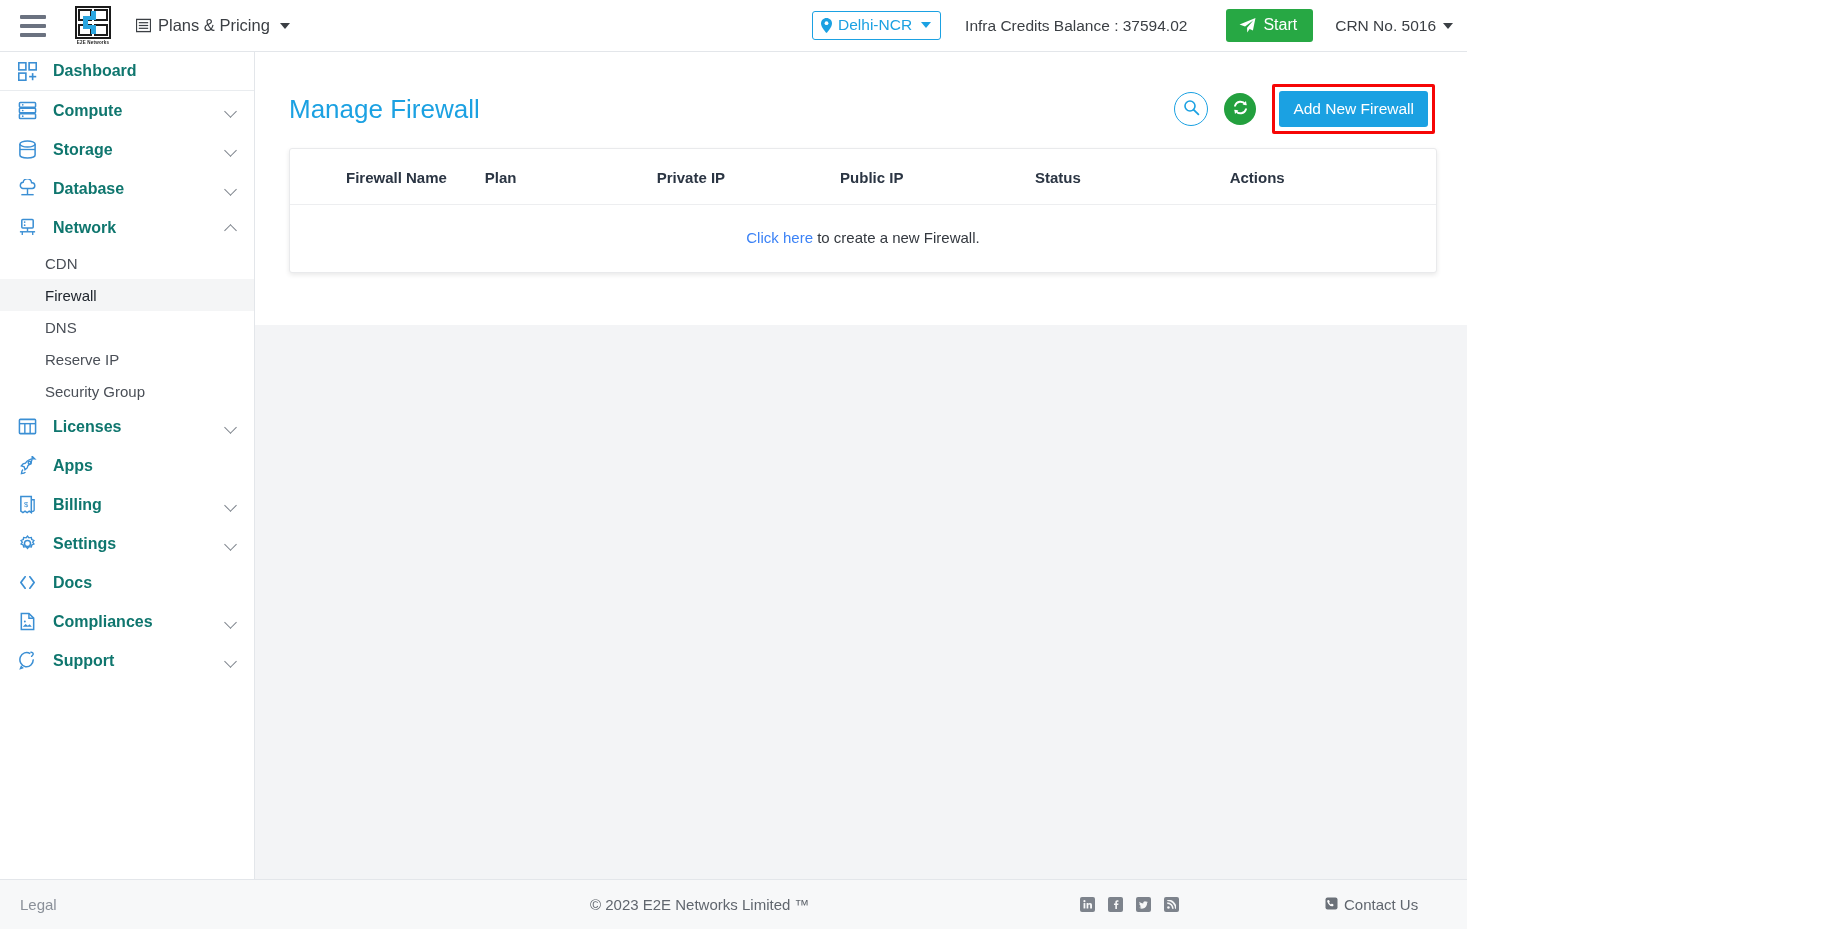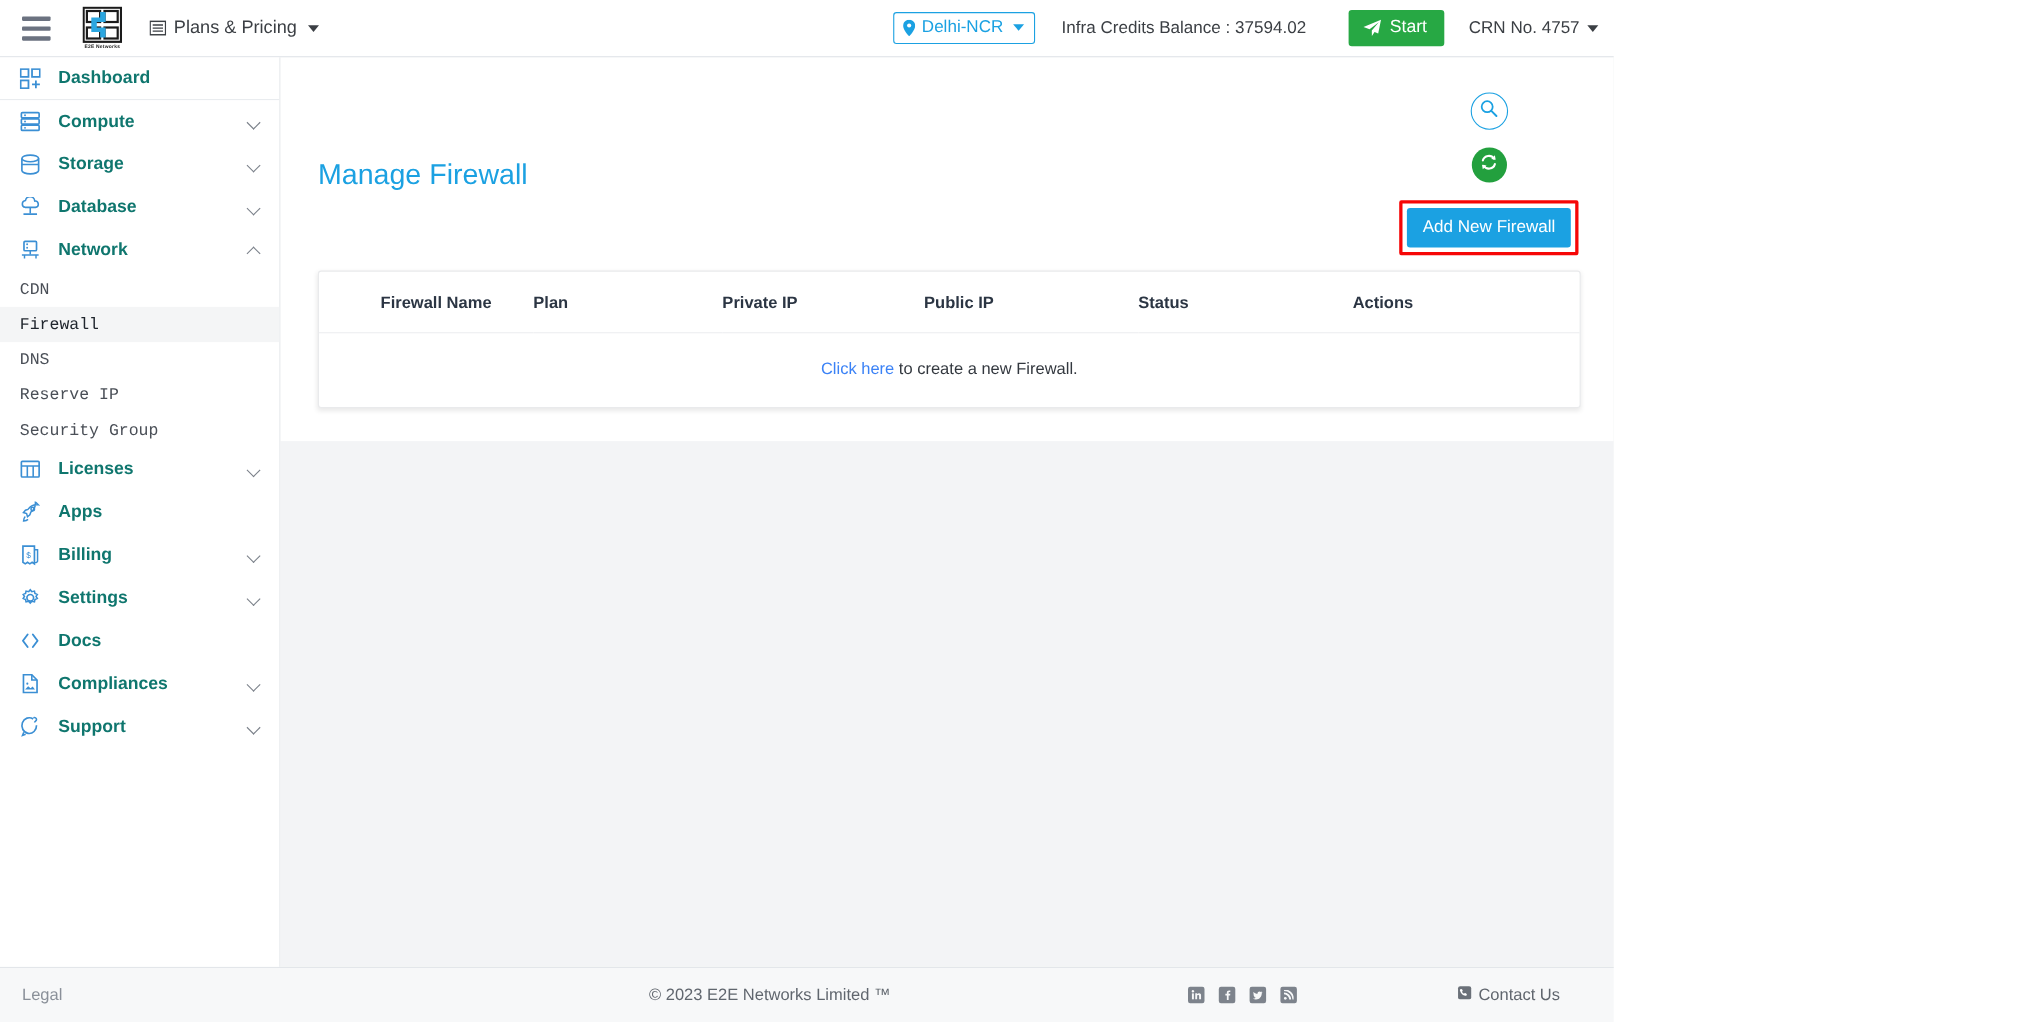--- a/index.html
+++ b/index.html
@@ -80,36 +80,36 @@
   .nav-item .chev { margin-left: auto; width: 12px; height: 12px; position: relative; }
   .nav-item .chev::before {
     content: ""; position: absolute; left: 0; top: 2px;
     width: 8px; height: 8px; border-right: 1.6px solid #7b818a; border-bottom: 1.6px solid #7b818a;
     transform: rotate(45deg);
   }
   .nav-item .chev.up::before { transform: rotate(-135deg); top: 4px; }
 
   .subitem {
     height: 32px; display: flex; align-items: center;
-    padding-left: 18px; font-size: 15px; color: #4a4f57; cursor: pointer; font-family: Liberation Mono, monospace;
+    padding-left: 45px; font-size: 15px; color: #4a4f57; cursor: pointer;
   }
   .subitem.active { background: #f4f5f6; color: #20262e; }
 
   
   .content {
     flex: 1 1 auto; background: #f3f4f6; position: relative; overflow: hidden;
   }
   .page-panel {
     background: #ffffff;
     margin: 0; padding: 22px 30px 30px 18px;
     min-height: 273px;
   }
   .page-head { display: flex; align-items: center; padding: 10px 0 14px 16px; }
   .page-title { font-size: 26px; color: #1ba1e2; font-weight: normal; }
-  .head-actions { margin-left: auto; display: flex; align-items: center; gap: 16px; padding-right: 2px; flex-direction: column;}
+  .head-actions { margin-left: auto; display: flex; align-items: center; gap: 16px; padding-right: 2px;}
 
   .icon-btn-search {
     width: 34px; height: 34px; border-radius: 50%;
     border: 1.3px solid #1ba1e2; background: #fff;
     display: flex; align-items: center; justify-content: center; cursor: pointer;
   }
   .icon-btn-refresh {
     width: 32px; height: 32px; border-radius: 50%;
     background: #23a03e; border: none;
     display: flex; align-items: center; justify-content: center; cursor: pointer;
@@ -200,21 +200,21 @@
       <div class="credits">Infra Credits Balance : 37594.02</div>
 
       <button class="start-btn">
         <svg width="17" height="17" viewBox="0 0 16 16">
           <path d="M15.5 1L0.5 7.1l5.2 1.9L13.6 3 7.6 10.1l0.1 4.6 2.3-3.3 3.1 1.2z" fill="#ffffff"></path>
         </svg>
         <span>Start</span>
       </button>
 
       <div class="crn">
-        <span>CRN No. 4757</span>
+        <span>CRN No. 5016</span>
         <i class="caret"></i>
       </div>
     </div>
   </div>
 
   <div class="body">
 
     <nav class="sidebar">
       <div class="nav">
 

